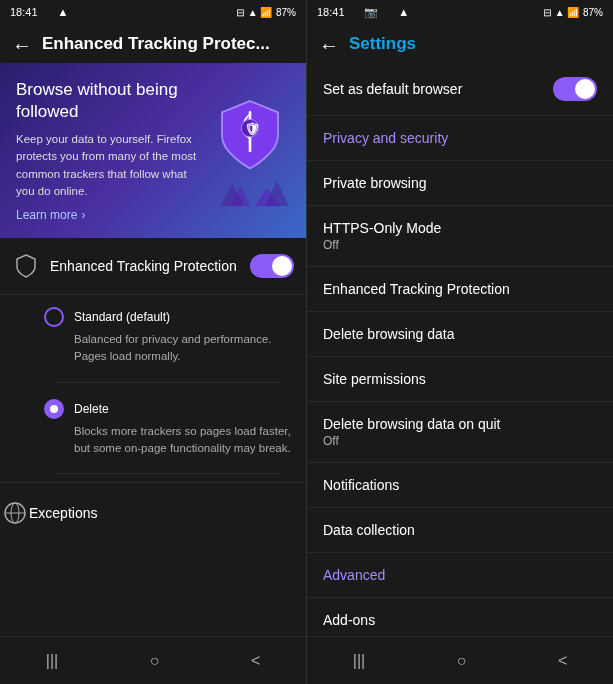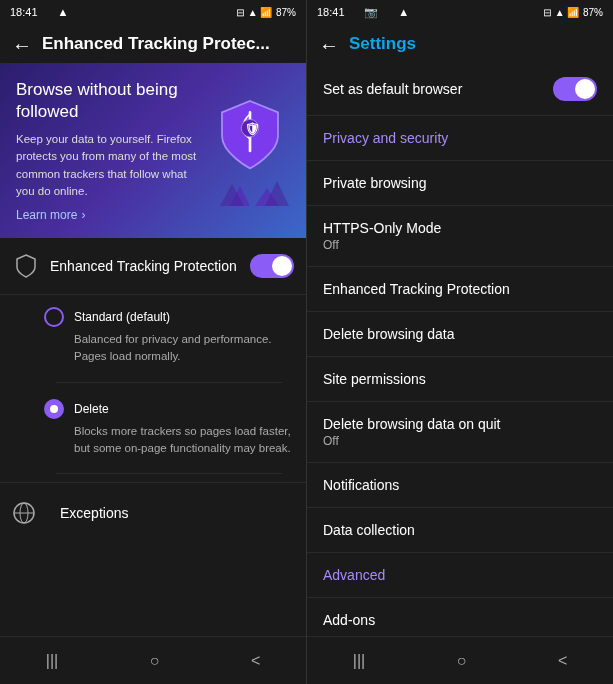--- a/index.html
+++ b/index.html
@@ -187,22 +187,22 @@
     .divider-h {
       border: none;
       border-top: 1px solid #2a2a2a;
       margin: 4px 12px;
     }
 
     
     .exceptions-row {
       display: flex;
       align-items: center;
-      padding: 14px 12px;
-      gap: 24px;
+      padding: 14px 3px;
+      gap: 2px;
     }
     .globe-icon {
       width: 24px;
       height: 24px;
       color: #ccc;
     }
     .exceptions-label {
       font-size: 14px;
       color: #fff;
     }

